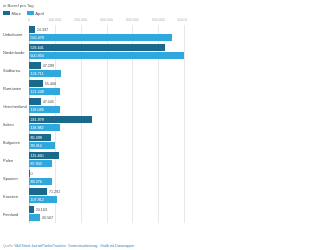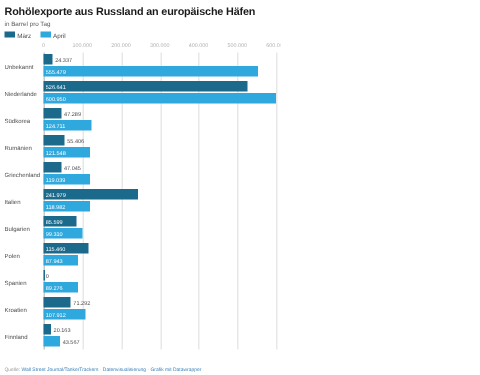--- a/index.html
+++ b/index.html
@@ -115,21 +115,20 @@
     overflow: hidden;
   }
   .footer a { color: #3a7fb5; text-decoration: none; }
   .footer .sep { color: #bbbbbb; }
 </style>
 </head>
 <body>
 
 <div class="wrap">
 
-  <div class="chart-title">Rohölexporte aus Russland an europäische Häfen</div>
   <div class="chart-subtitle">in Barrel pro Tag</div>
 
   <div class="legend">
     <div class="legend-item">
       <span class="legend-swatch" style="background:#1b6a8c"></span>
       <span class="legend-label">März</span>
     </div>
     <div class="legend-item">
       <span class="legend-swatch" style="background:#2fa8dd"></span>
       <span class="legend-label">April</span>

